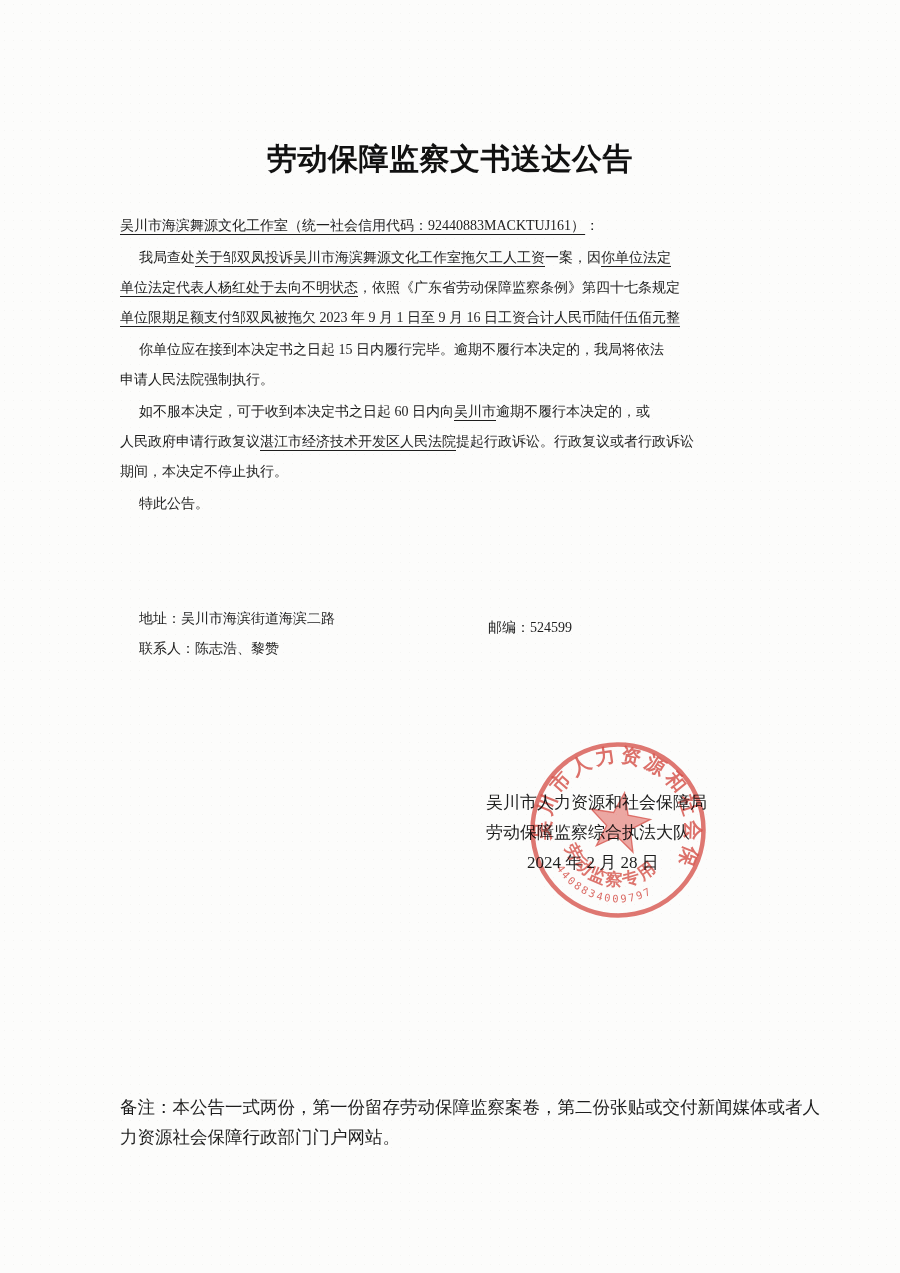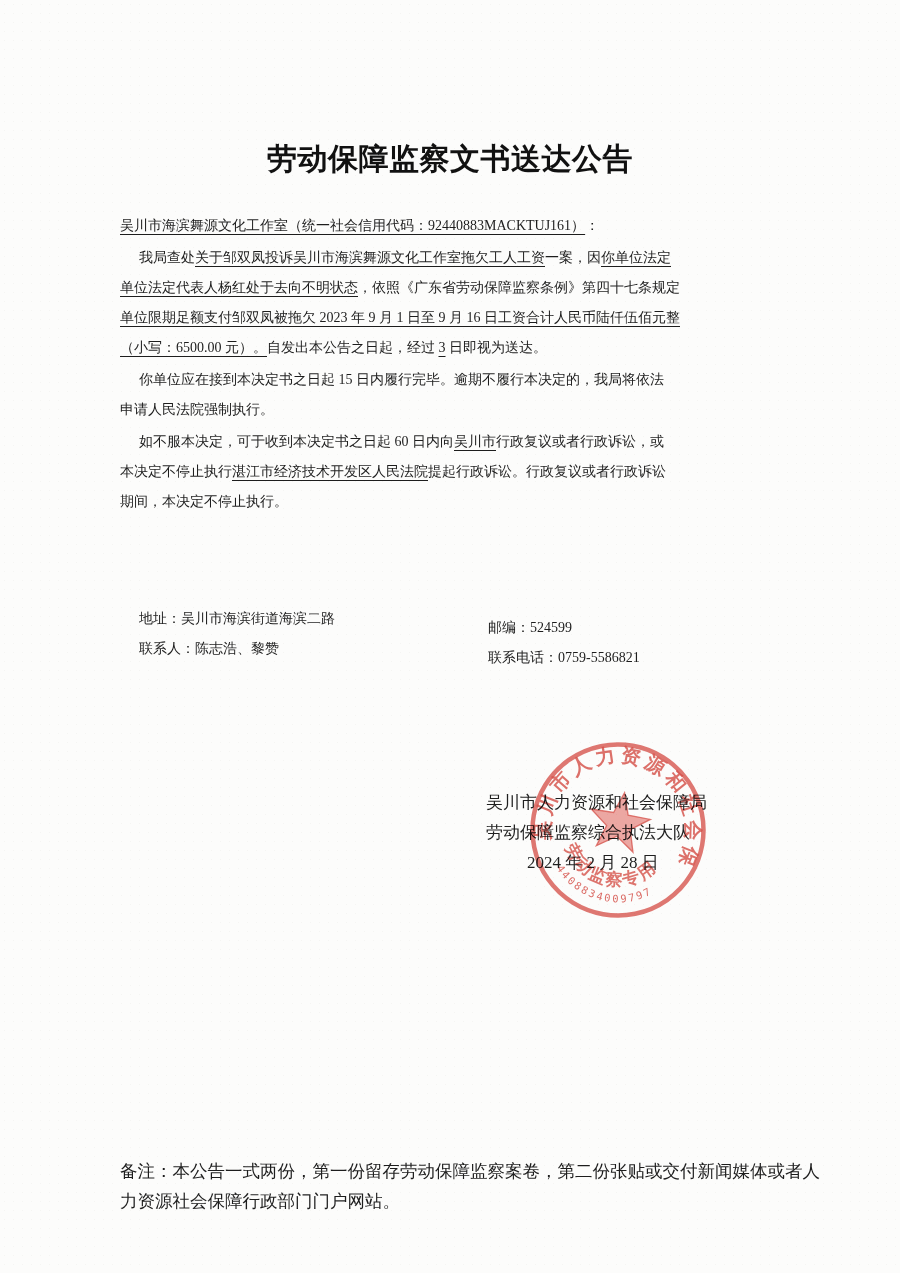--- a/index.html
+++ b/index.html
@@ -44,21 +44,21 @@
   }
   .signature .date-line { padding-left:41px; }
   .seal {
     position:absolute; left:528px; top:740px;
     width:180px; height:180px;
     mix-blend-mode:multiply;
     z-index:3;
     pointer-events:none;
   }
   .footer-note {
-    position:absolute; left:120px; top:1156px; width:700px;
+    position:absolute; left:120px; top:1092px; width:700px;
     font-size:17.5px; line-height:30px;
   }
   .seal-ring-text   { font-size:22px; font-weight:bold; letter-spacing:4.5px; fill:#d8524b; fill-opacity:0.82; font-family:"Liberation Serif","DejaVu Serif",serif; }
   .seal-banner-text { font-size:19px; font-weight:bold; letter-spacing:2px;   fill:#d8524b; fill-opacity:0.80; font-family:"Liberation Serif","DejaVu Serif",serif; }
   .seal-code-text   { font-size:11.5px; letter-spacing:2.5px; fill:#d8524b; fill-opacity:0.85; font-family:"DejaVu Sans Mono",monospace; }
 </style>
 </head>
 <body>
 
 <div class="page">
@@ -67,41 +67,42 @@
 
   <div class="doc-body" id="doc-body">
 
   <div class="para">
         <div class="line"><span class="u">吴川市海滨舞源文化工作室（统一社会信用代码：92440883MACKTUJ161）</span><span>：</span></div>
       </div>
       <div class="para">
         <div class="line indent"><span>我局查处</span><span class="u">关于邹双凤投诉吴川市海滨舞源文化工作室拖欠工人工资</span><span>一案，因</span><span class="u">你单位法定</span></div>
         <div class="line"><span class="u">单位法定代表人杨红处于去向不明状态</span><span>，依照《广东省劳动保障监察条例》第四十七条规定</span></div>
         <div class="line"><span class="u">单位限期足额支付邹双凤被拖欠 2023 年 9 月 1 日至 9 月 16 日工资合计人民币陆仟伍佰元整</span></div>
-        <div class="line"><span class="u">（小写：6500.00 元）。</span><span>自发出本公告之日起，经过 </span><span class="u">3</span><span> 日即视为送达。</span></div>
       </div>
       <div class="para">
         <div class="line indent"><span>你单位应在接到本决定书之日起 15 日内履行完毕。逾期不履行本决定的，我局将依法</span></div>
         <div class="line"><span>申请人民法院强制执行。</span></div>
       </div>
       <div class="para">
-        <div class="line indent"><span>如不服本决定，可于收到本决定书之日起 60 日内向</span><span class="u">吴川市</span><span>行政复议或者行政诉讼，或</span></div>
-        <div class="line"><span>本决定不停止执行</span><span class="u">湛江市经济技术开发区人民法院</span><span>提起行政诉讼。行政复议或者行政诉讼</span></div>
+        <div class="line indent"><span>如不服本决定，可于收到本决定书之日起 60 日内向</span><span class="u">吴川市</span><span>逾期不履行本决定的，或</span></div>
+        <div class="line"><span>人民政府申请行政复议</span><span class="u">湛江市经济技术开发区人民法院</span><span>提起行政诉讼。行政复议或者行政诉讼</span></div>
         <div class="line"><span>期间，本决定不停止执行。</span></div>
+      </div>
+      <div class="para">
+        <div class="line indent"><span>特此公告。</span></div>
       </div>
     </div>
 
   <div class="doc-body" style="top:auto; bottom:auto; position:absolute; left:120px; top:604px;">
     <div class="addr-row">
       <span>地址：吴川市海滨街道海滨二路</span>
       <span class="addr-right">邮编：524599</span>
     </div>
     <div class="addr-row">
       <span>联系人：陈志浩、黎赞</span>
-      <span class="addr-right">联系电话：0759-5586821</span>
     </div>
   </div>
 
   <div class="signature">
     <div>吴川市人力资源和社会保障局</div>
     <div>劳动保障监察综合执法大队</div>
     <div class="date-line">2024 年 2 月 28 日</div>
   </div>
 
   <svg class="seal" viewBox="0 0 200 200" xmlns="http://www.w3.org/2000/svg" aria-hidden="true">

